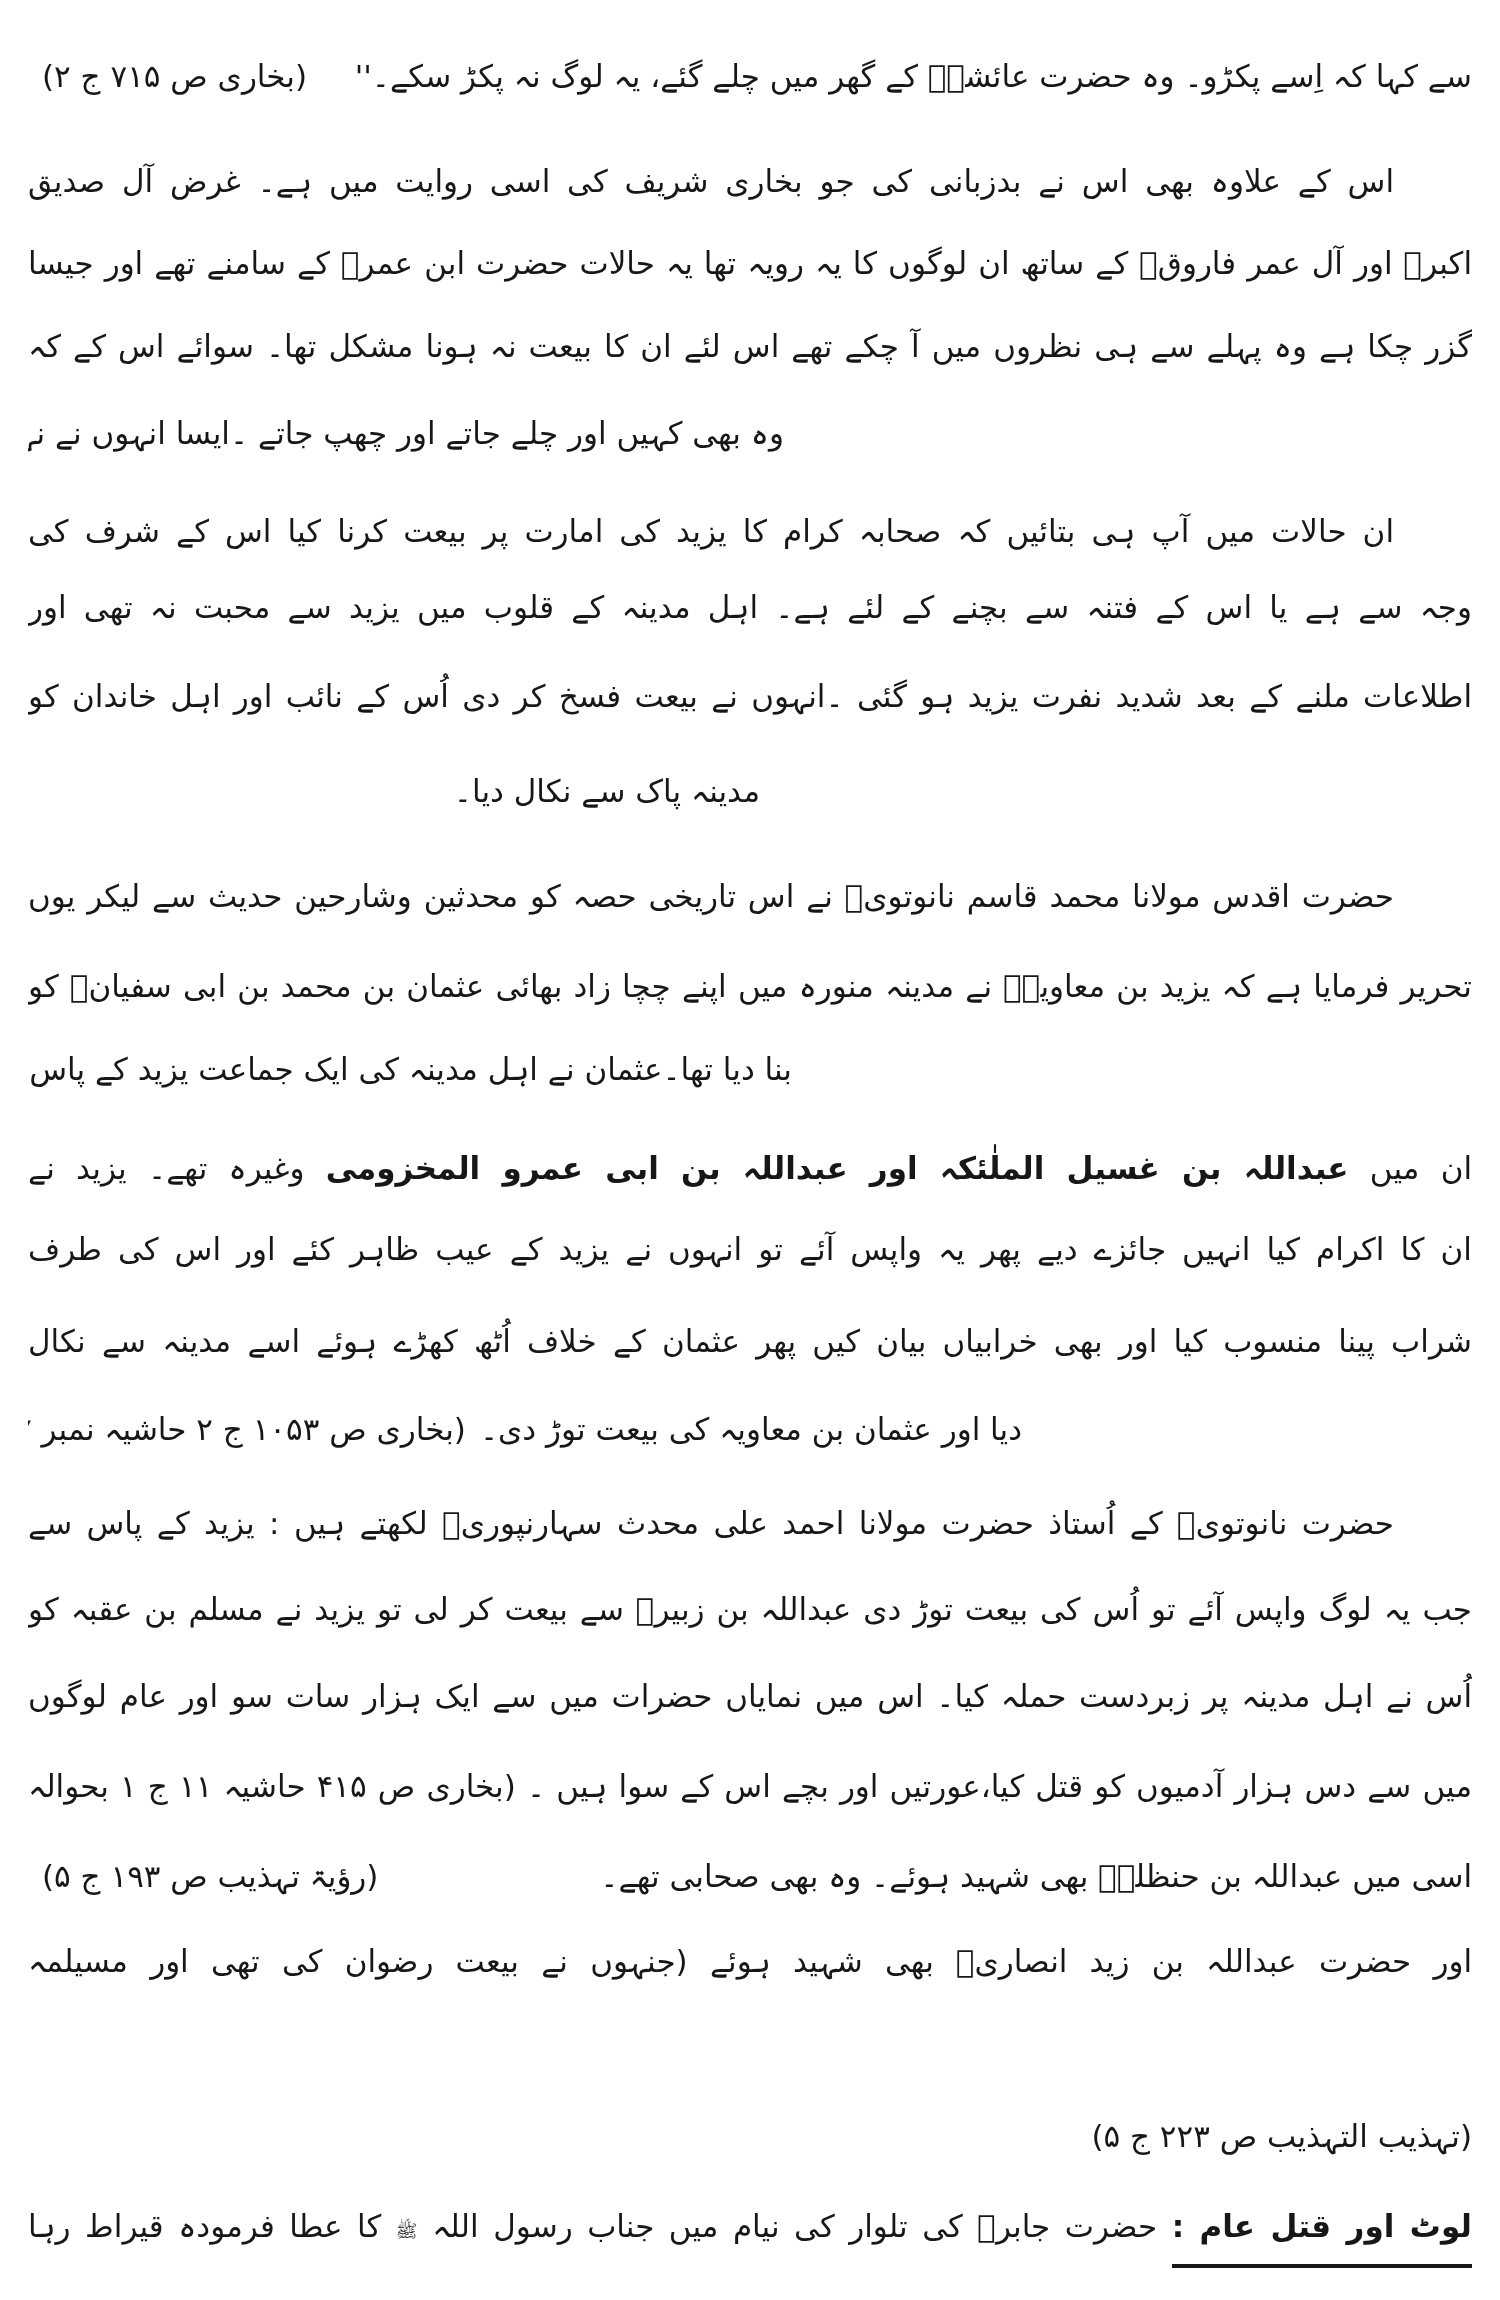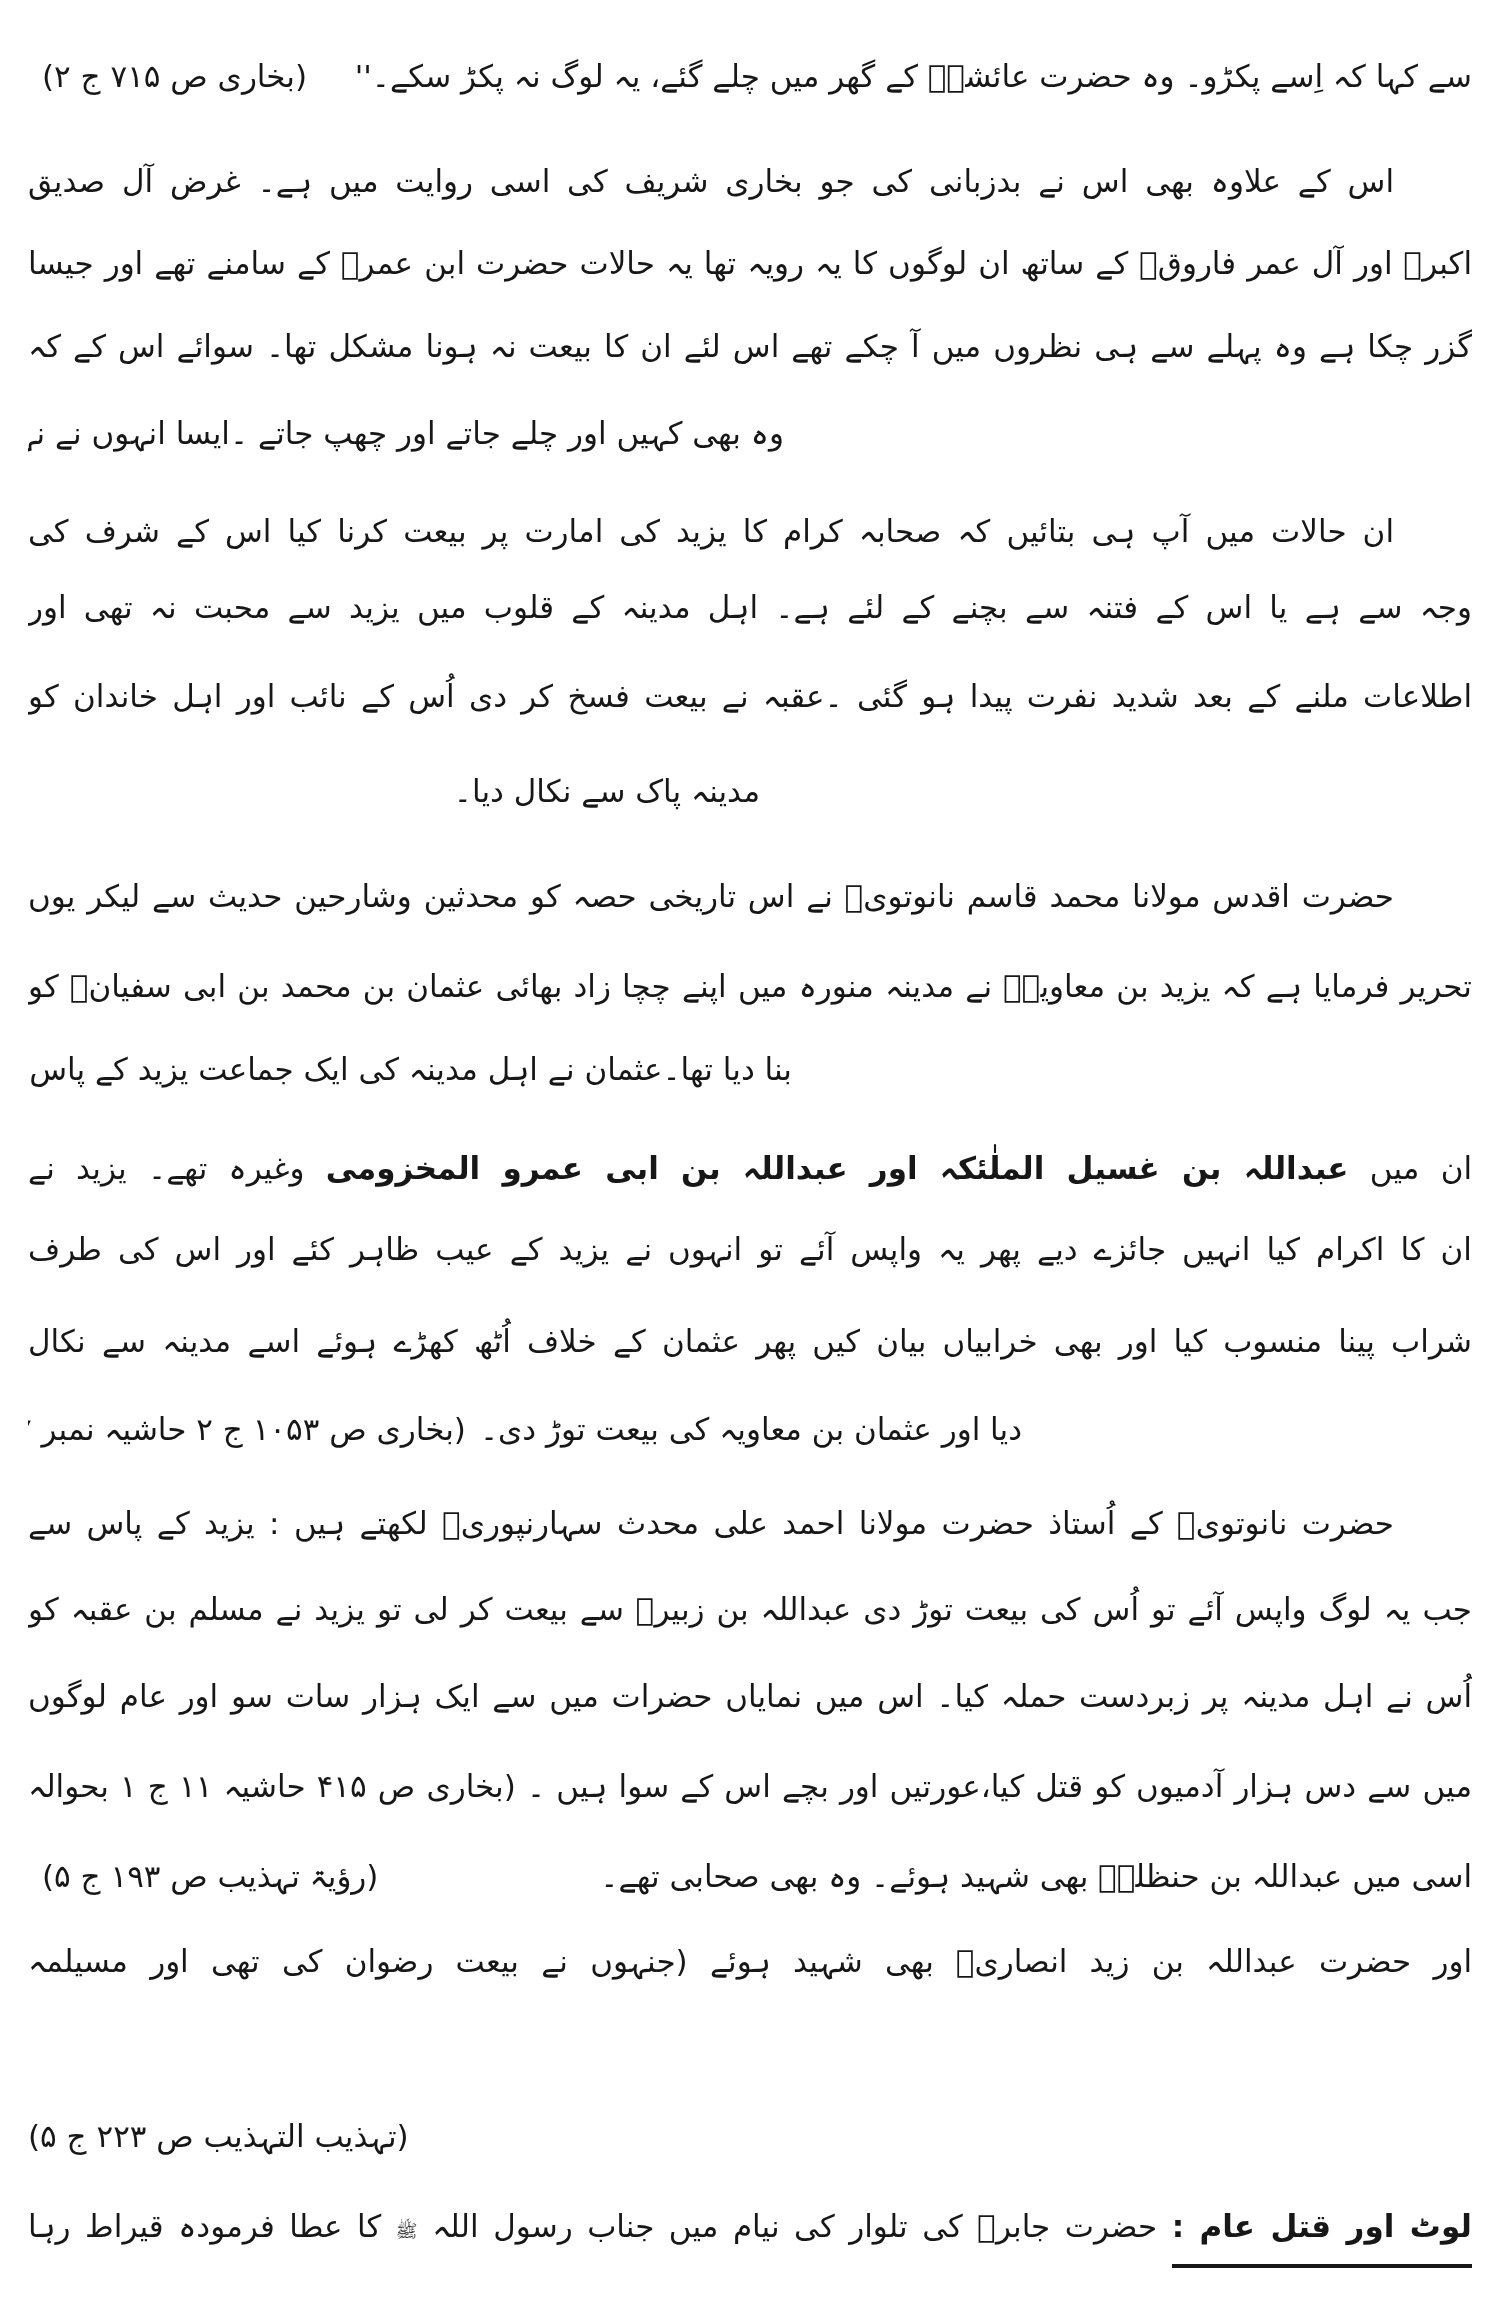--- a/index.html
+++ b/index.html
@@ -16,21 +16,21 @@
     font-size:31px;line-height:72px;overflow:hidden;
     color:#171717;
   }
   
   .full{text-align:justify;text-align-last:justify;}
   
   .indent{padding-right:78px;text-align:justify;text-align-last:justify;}
   
   .partial{text-align:right;white-space:nowrap;}
   
-  .leftline{text-align:left;white-space:nowrap;}
+  .leftline{text-align:right;white-space:nowrap;}
   
   .two{display:flex;justify-content:space-between;align-items:baseline;white-space:nowrap;}
   .two .chunk{white-space:nowrap;margin-left:14px;}
   .bold-names{font-weight:bold;}
   .heading-underline{
     font-weight:bold;
     border-bottom:4px solid #171717;
     padding-bottom:20px;
   }
   .honorific{font-size:18px;}
@@ -45,21 +45,21 @@
     <span class="chunk">(بخاری ص ۷۱۵ ج ۲)</span>
   </div>
 
   <div class="line indent" style="top:145px">اس کے علاوہ بھی اس نے بدزبانی کی جو بخاری شریف کی اسی روایت میں ہے۔ غرض آل صدیق</div>
   <div class="line full" style="top:227px">اکبرؓ اور آل عمر فاروقؓ کے ساتھ ان لوگوں کا یہ رویہ تھا یہ حالات حضرت ابن عمرؓ کے سامنے تھے اور جیسا کہ</div>
   <div class="line full" style="top:310px">گزر چکا ہے وہ پہلے سے ہی نظروں میں آ چکے تھے اس لئے ان کا بیعت نہ ہونا مشکل تھا۔ سوائے اس کے کہ</div>
   <div class="line partial" style="top:397px;padding-right:688px">وہ بھی کہیں اور چلے جاتے اور چھپ جاتے ۔ایسا انہوں نے نہیں کیا۔</div>
 
   <div class="line indent" style="top:495px">ان حالات میں آپ ہی بتائیں کہ صحابہ کرام کا یزید کی امارت پر بیعت کرنا کیا اس کے شرف کی</div>
   <div class="line full" style="top:571px">وجہ سے ہے یا اس کے فتنہ سے بچنے کے لئے ہے۔ اہل مدینہ کے قلوب میں یزید سے محبت نہ تھی اور</div>
-  <div class="line full" style="top:660px">اطلاعات ملنے کے بعد شدید نفرت پیدا ہو گئی ۔عقبہ نے بیعت فسخ کر دی اُس کے نائب اور اہل خاندان کو</div>
+  <div class="line full" style="top:660px">اطلاعات ملنے کے بعد شدید نفرت یزید ہو گئی ۔انہوں نے بیعت فسخ کر دی اُس کے نائب اور اہل خاندان کو</div>
   <div class="line partial" style="top:755px;padding-right:712px">مدینہ پاک سے نکال دیا۔</div>
 
   <div class="line indent" style="top:860px">حضرت اقدس مولانا محمد قاسم نانوتویؒ نے اس تاریخی حصہ کو محدثین وشارحین حدیث سے لیکر یوں</div>
   <div class="line full" style="top:950px">تحریر فرمایا ہے کہ یزید بن معاویہؒ نے مدینہ منورہ میں اپنے چچا زاد بھائی عثمان بن محمد بن ابی سفیانؓ کو امیر</div>
   <div class="line partial" style="top:1033px;padding-right:680px">بنا دیا تھا۔عثمان نے اہل مدینہ کی ایک جماعت یزید کے پاس وفد کے طور پر بھیجی ۔</div>
 
   <div class="line full" style="top:1132px">
     <span>ان میں </span><span class="bold-names">عبداللہ بن غسیل الملٰئکہ اور عبداللہ بن ابی عمرو المخزومی</span><span> وغیرہ تھے۔ یزید نے</span>
   </div>
   <div class="line full" style="top:1213px">ان کا اکرام کیا انہیں جائزے دیے پھر یہ واپس آئے تو انہوں نے یزید کے عیب ظاہر کئے اور اس کی طرف</div>

